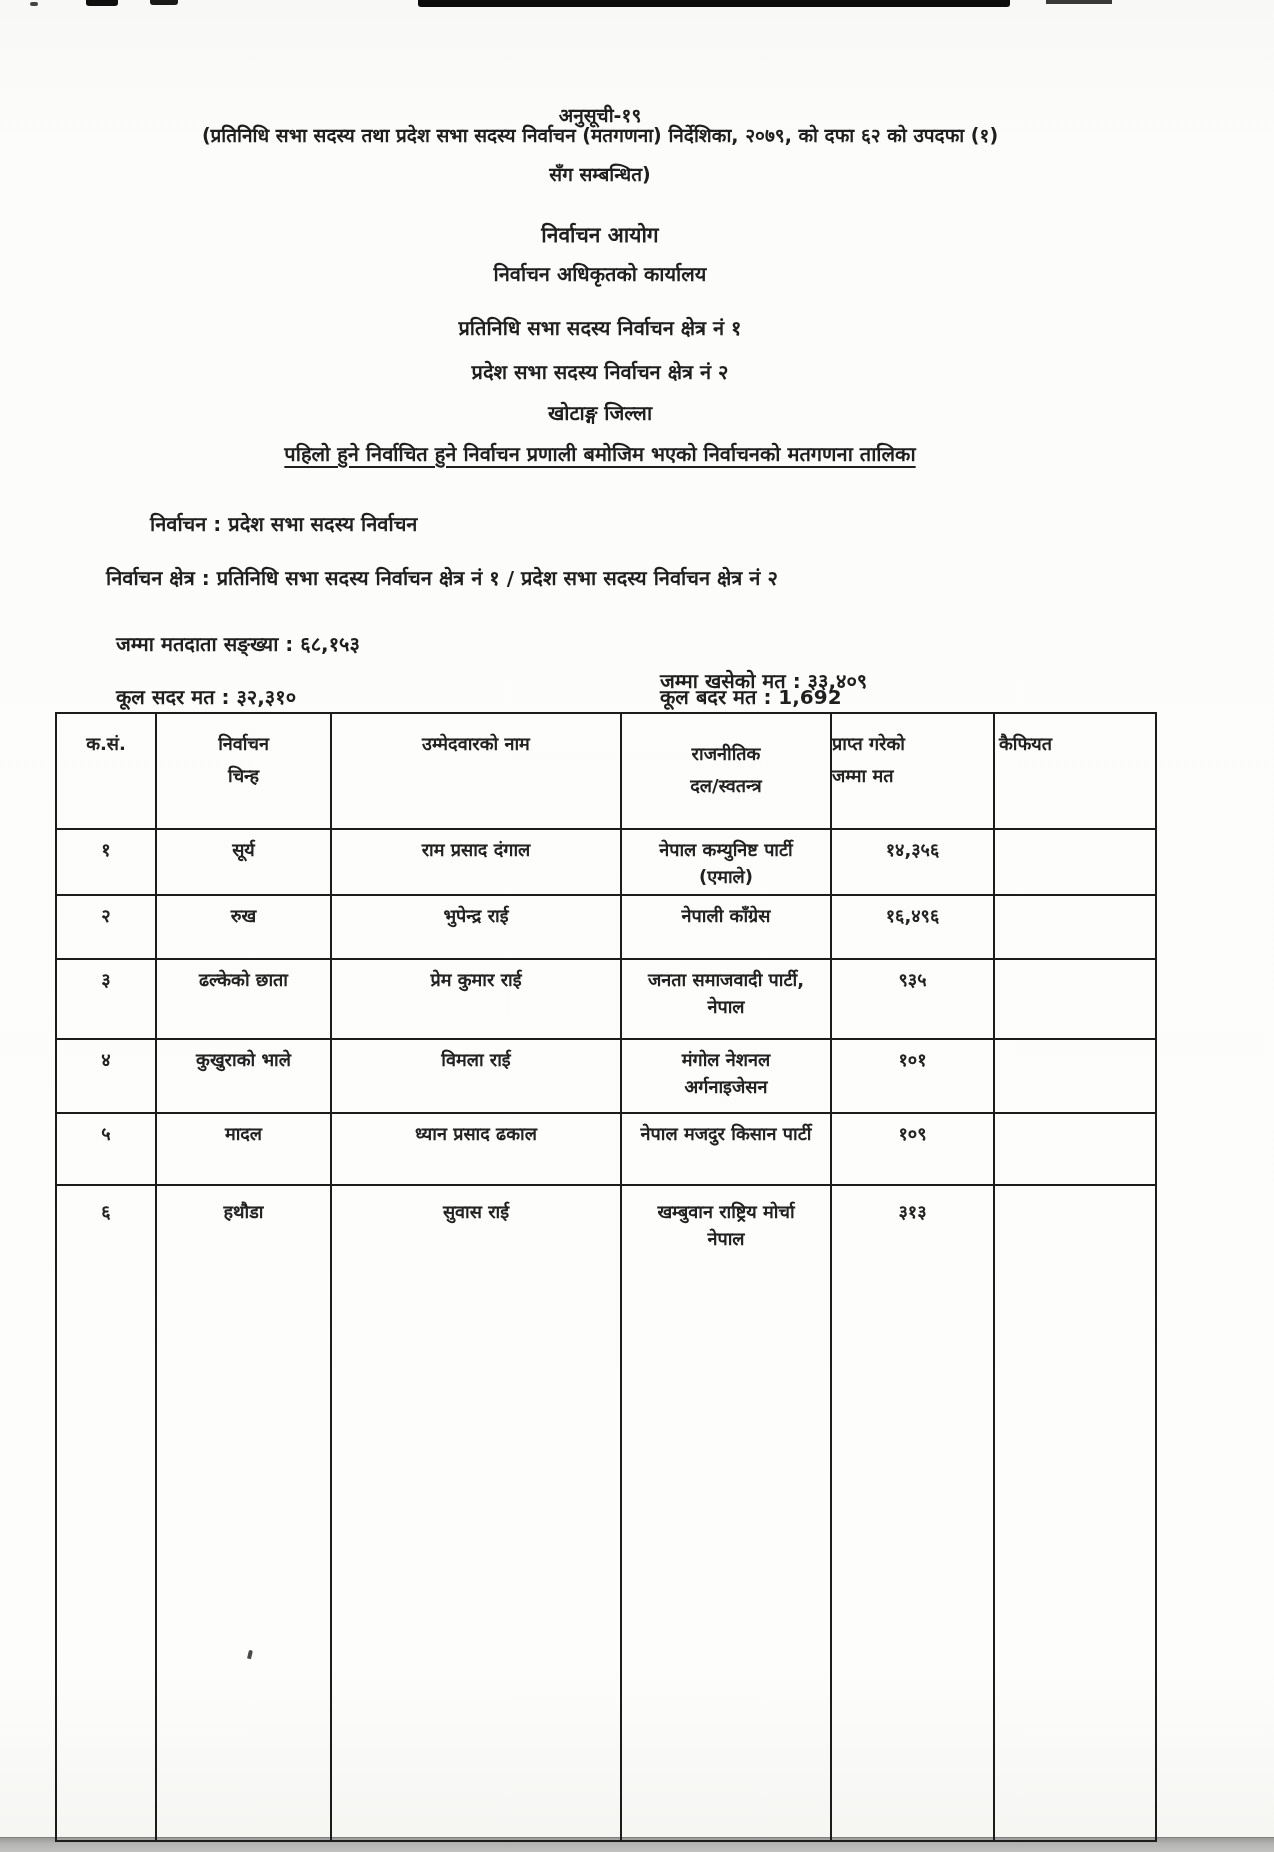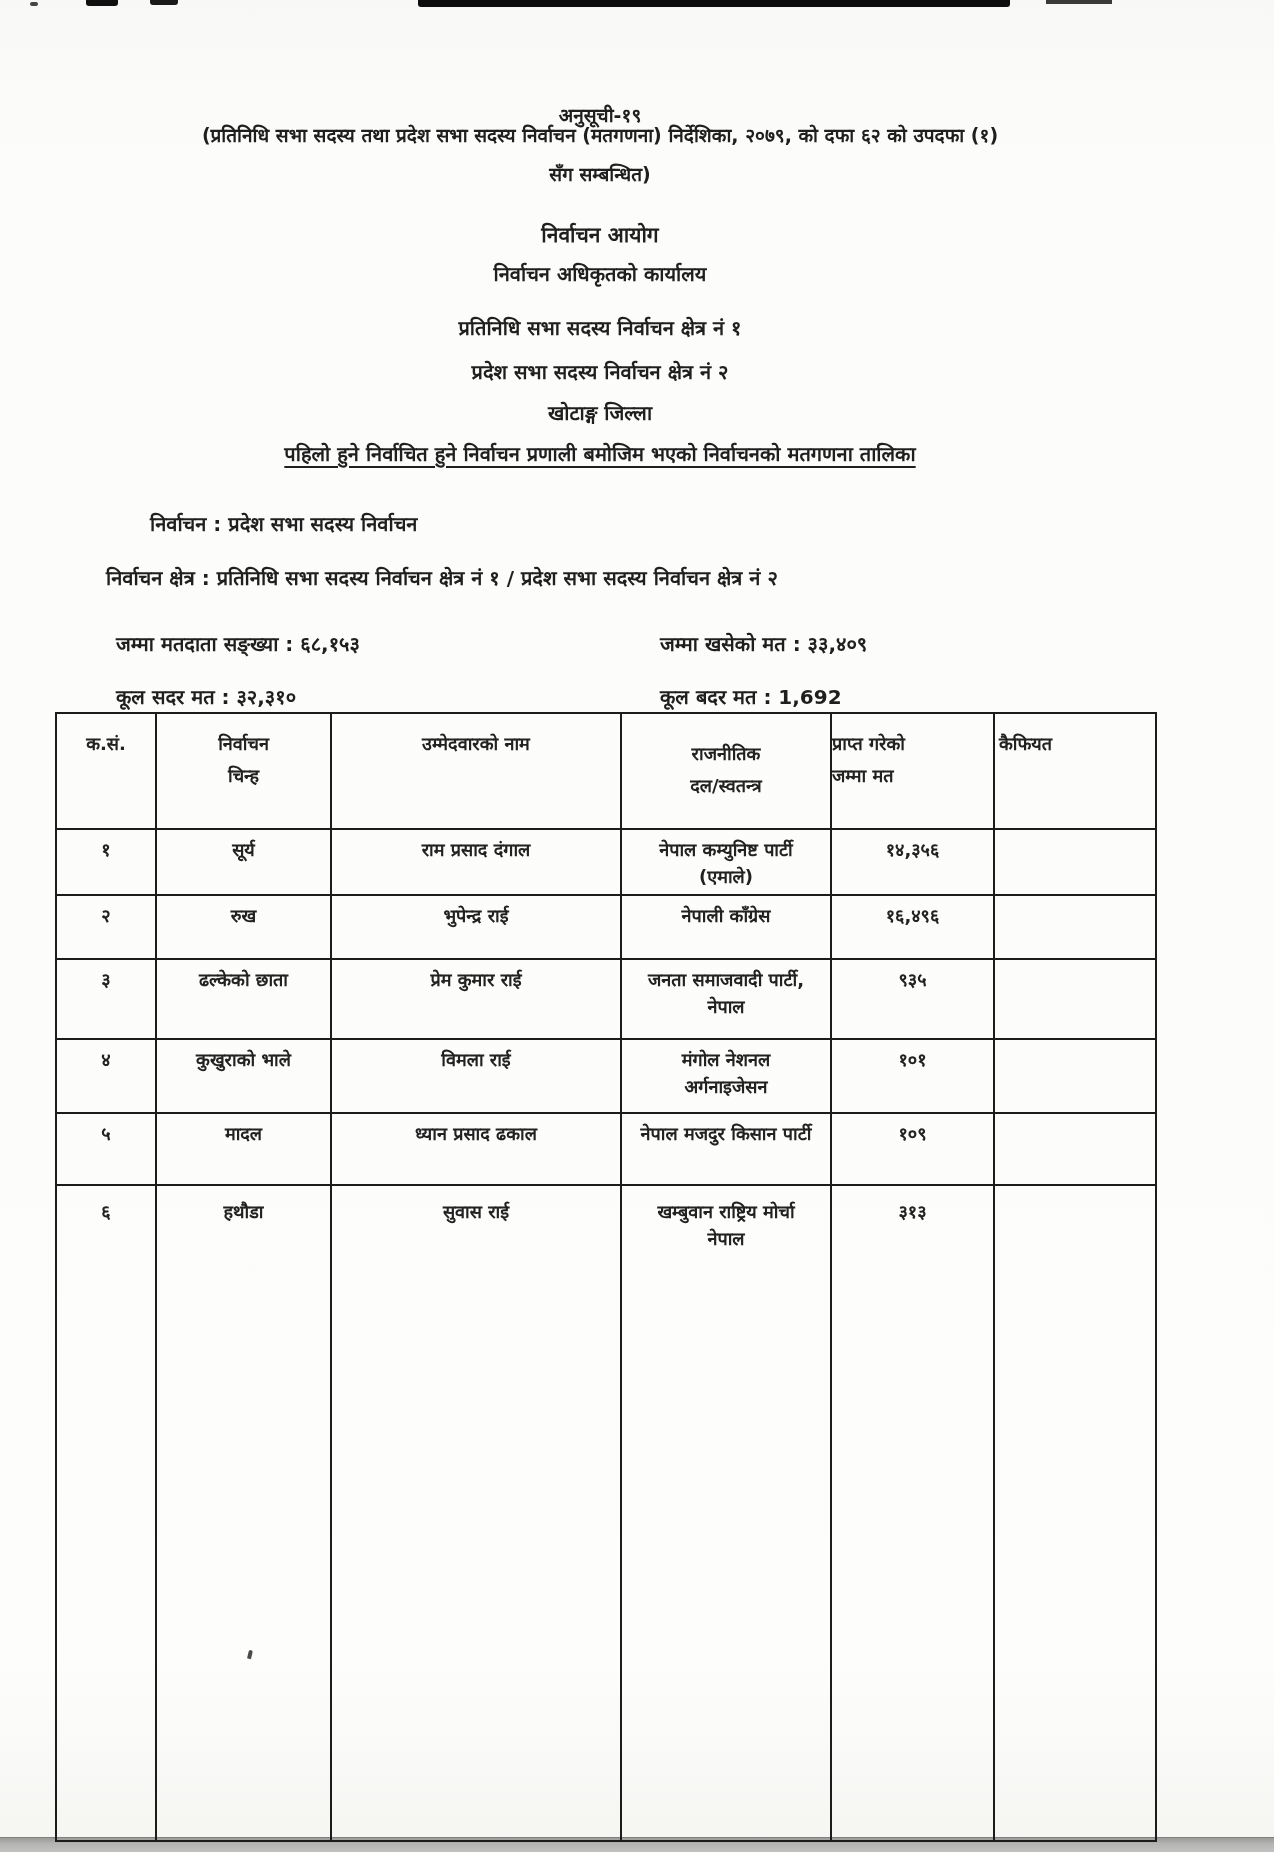--- a/index.html
+++ b/index.html
@@ -24,21 +24,21 @@
   .org2           { top:260px; font-size:20px; }
   .const1         { top:314px; font-size:20px; }
   .const2         { top:358px; font-size:20px; }
   .district       { top:399px; font-size:20px; }
   .tabletitle     { top:440px; font-size:20px; }
 
   .election-label      { left:106px; top:510px; font-size:20px;margin-left:44px; }
   .constituency-label  { left:106px; top:564px; font-size:20px; }
 
   .stat-a1 { left:116px; top:630px; font-size:20px; }
-  .stat-a2 { left:660px; top:630px; font-size:20px; }
+  .stat-a2 { left:660px; top:667px; font-size:20px; }
   .stat-b1 { left:116px; top:683px; font-size:20px; }
   .stat-b2 { left:660px; top:683px; font-size:20px; }
 
   
   .results-wrap { position:absolute; left:55px; top:712px; width:1100px; }
   table.results {
     width:1100px; table-layout:fixed; border-collapse:collapse;
     font-size:18px; font-weight:bold; color:#222;
   }
   table.results td, table.results th {

